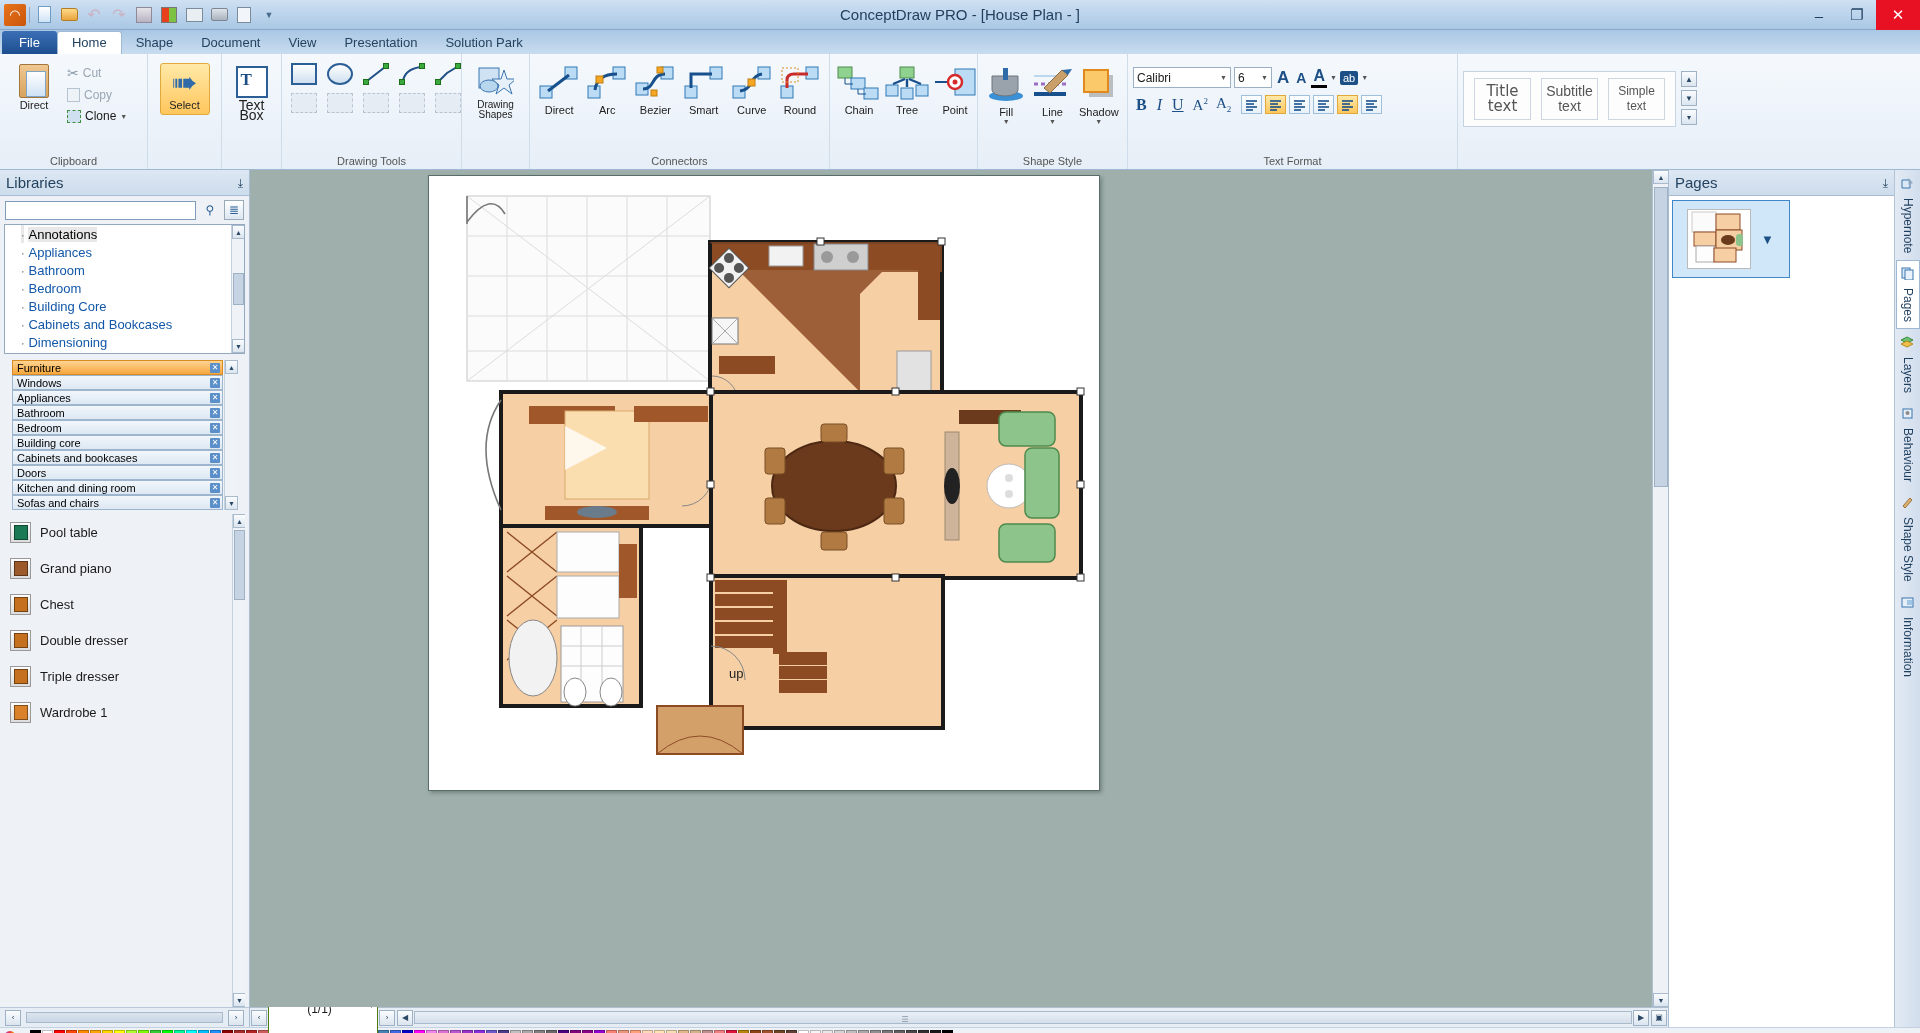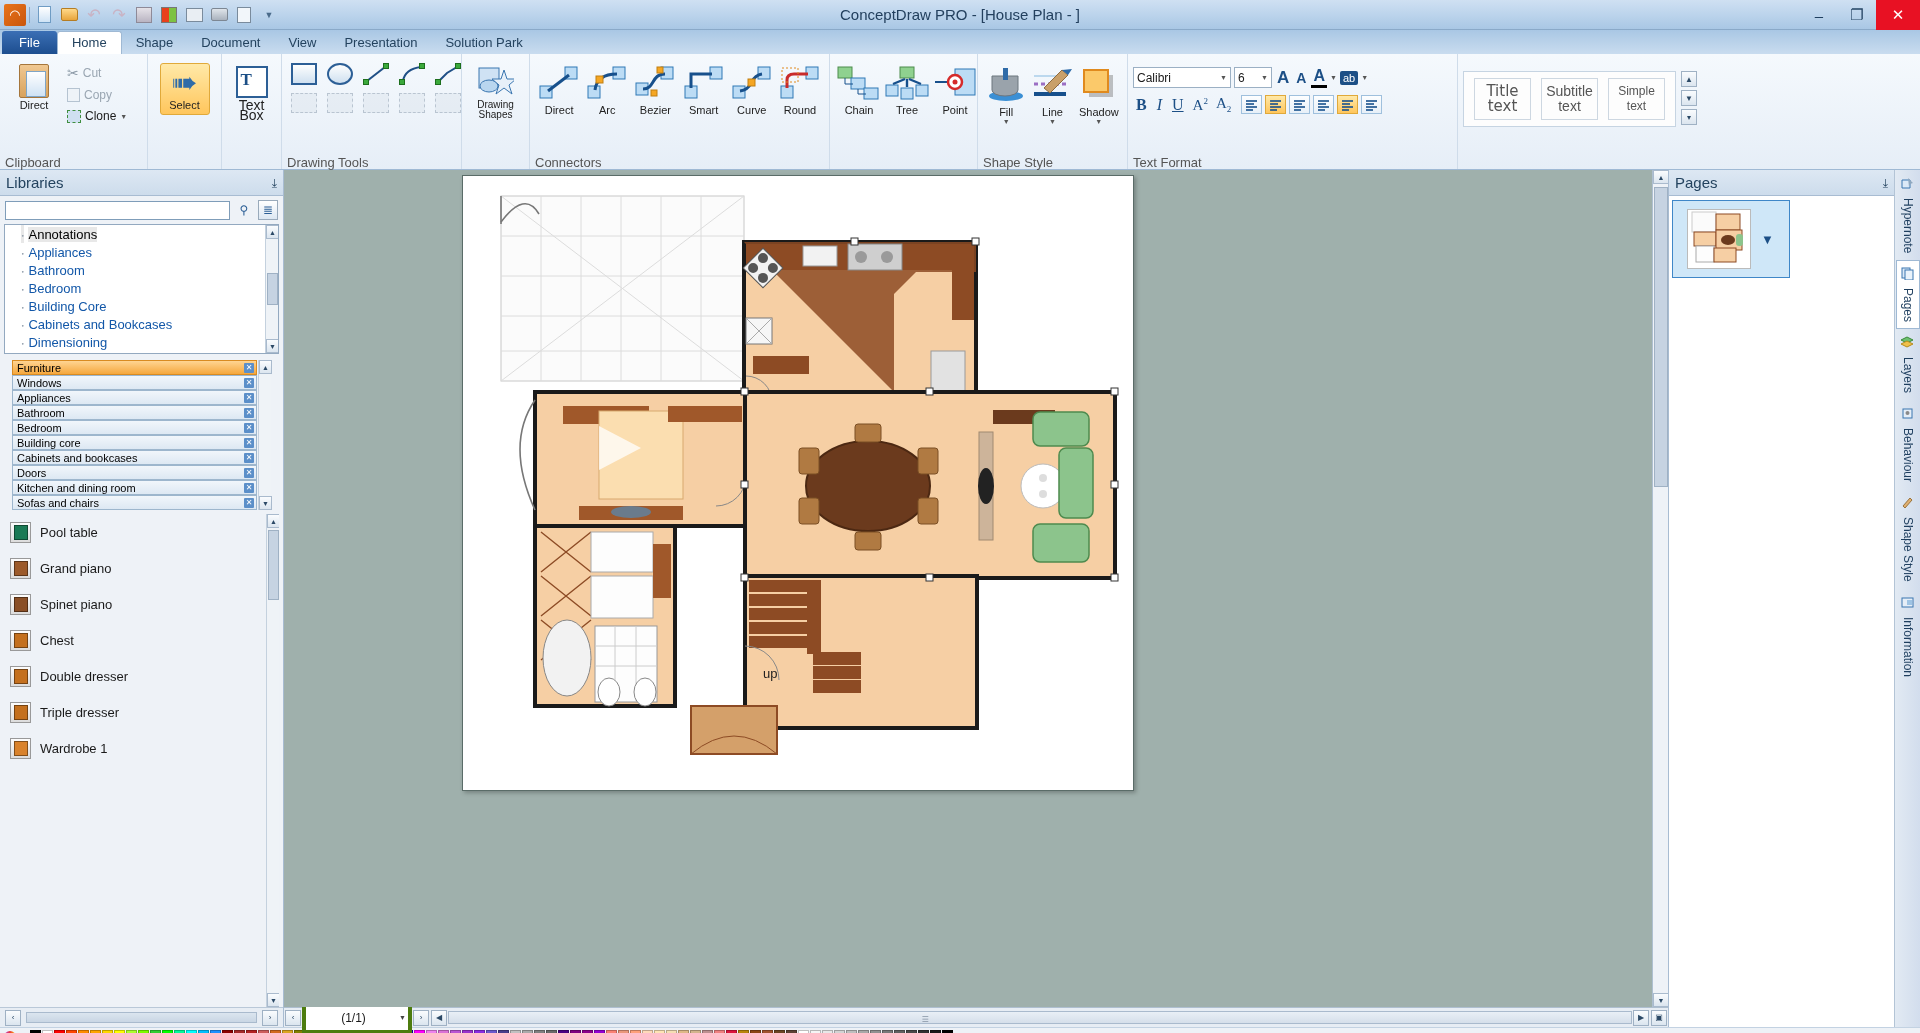--- a/index.html
+++ b/index.html
@@ -37,41 +37,41 @@
   .tab.file { background:linear-gradient(180deg,#3b6fb5,#1d4e8f); color:#fff; padding:4px 17px 4px; }
   .tab.active { background:#fff; border:1px solid #9fb9d4; border-bottom:none; }
   
   #ribbon {
     height:116px; background:linear-gradient(180deg,#f5f9fd,#e6eef7);
     border-bottom:1px solid #9fb9d4; display:flex; position:relative;
   }
   .group { height:100%; display:flex; flex-direction:column; position:relative;
            padding:3px 5px 0; border-right:1px solid #cfdcea; }
   .grow { display:flex; flex:1; align-items:flex-start; }
-  .glabel { text-align:left; font-size:13px; color:#555; padding-bottom:2px; height:14px; }
+  .glabel { text-align:center; font-size:11px; color:#555; padding-bottom:2px; height:14px; }
   .bigbtn { width:52px; display:flex; flex-direction:column; align-items:center;
             padding:3px 2px; border-radius:3px; }
   .bigbtn .cap { font-size:11px; color:#222; text-align:center; line-height:11px; margin-top:2px; }
   .smallbtn { display:flex; align-items:center; gap:4px; padding:2px 4px; border-radius:3px; font-size:12px; }
   .sel { background:linear-gradient(180deg,#ffe9a8,#ffc65c); border:1px solid #e0a93a; }
   
   .ic { position:relative; display:inline-block; }
   .ic-sq { width:26px; height:22px; background:linear-gradient(180deg,#fdfefe,#cfe0f0);
            border:2px solid #2c5f96; }
   .ic-el { width:26px; height:22px; border-radius:50%; background:linear-gradient(180deg,#fdfefe,#cfe0f0);
            border:2px solid #2c5f96; }
   .handle { width:6px; height:6px; background:#3ba93b; border:1px solid #1d6e1d; position:absolute; }
   
   #colorbar { height:18px; display:flex; align-items:center; background:#eef2f7;
               border-top:1px solid #c3d2e2; padding-left:4px; }
   .swatch { width:11px; height:13px; border:1px solid rgba(0,0,0,.25); }
   
   #main { display:flex; height:857px; }
   
-  #left { width:284px; background:#eef2f7; border-right:1px solid #a8bcd2; display:flex; flex-direction:column; }
+  #left { width:250px; background:#eef2f7; border-right:1px solid #a8bcd2; display:flex; flex-direction:column; }
   #libhead { height:26px; background:linear-gradient(180deg,#dde8f3,#cddcec);
              display:flex; align-items:center; justify-content:space-between; padding:0 6px;
              font-size:15px; color:#24435f; border-bottom:1px solid #a8bcd2; }
   #searchrow { display:flex; align-items:center; gap:4px; padding:4px 5px; }
   #searchrow input { flex:1; height:19px; border:1px solid #7f9db9; font-size:12px; padding:0 4px;
                      font-family:"Liberation Sans", sans-serif; }
   .sqbtn { width:20px; height:20px; border:1px solid #9ab; background:linear-gradient(180deg,#fff,#dce7f2);
            display:flex; align-items:center; justify-content:center; font-size:12px; color:#2c5f96; }
   #tree { height:130px; margin:0 4px; background:#fff; border:1px solid #93a9c0;
           overflow:hidden; position:relative; }
@@ -99,22 +99,22 @@
                 border-top:1px solid #b9c8d8; background:#e7edf4; padding:0 4px; }
   
   #center { flex:1; display:flex; flex-direction:column; background:#9fb0ac; position:relative; }
   #canvaswrap { flex:1; position:relative; background:#9fb0ac; overflow:hidden; }
   #sheet { position:absolute; left:178px; top:5px; width:672px; height:616px; background:#fff;
            border:1px solid #5a6c68; box-shadow:2px 2px 4px rgba(0,0,0,.25); }
   #vscroll { position:absolute; right:0; top:0; width:16px; bottom:0; background:#eef2f7; border-left:1px solid #aebfd0;}
   #hscrollrow { height:20px; display:flex; align-items:center; background:#e7edf4; border-top:1px solid #aebfd0; }
   .navbtn { width:16px; height:16px; border:1px solid #9fb1c4; background:linear-gradient(180deg,#fafcfe,#dbe5ef);
             display:flex; align-items:center; justify-content:center; font-size:8px; color:#2b4966; margin:0 1px;}
-  #pagesel { width:110px; height:33px; border:4px solid #4d7c0f; background:#fff; font-size:12px;
-             display:flex; align-items:center; justify-content:space-between; padding:0 2px; }
+  #pagesel { width:110px; height:33px; border:1px solid #4d7c0f; background:#fff; font-size:12px;
+             display:flex; justify-content:space-between; padding:0 2px; }
   
   #right { width:252px; display:flex; background:#eef2f7; border-left:1px solid #a8bcd2; }
   #pagespanel { flex:1; display:flex; flex-direction:column; }
   #pageshead { height:26px; background:linear-gradient(180deg,#dde8f3,#cddcec); display:flex;
                align-items:center; justify-content:space-between; padding:0 6px; font-size:15px;
                color:#24435f; border-bottom:1px solid #a8bcd2; }
   #pagelist { flex:1; background:#fff; position:relative; }
   #pagethumb { position:absolute; left:3px; top:4px; width:118px; height:78px;
                background:#cfe7f8; border:1px solid #3f87c8; display:flex; align-items:center; }
   #sidetabs { width:26px; background:linear-gradient(90deg,#e2eaf3,#d2dded); display:flex;
@@ -629,26 +629,20 @@
             <span class="shapeicon">
               <span style="display:block;width:14px;height:15px;background:#1b7a55;border:1px solid rgba(0,0,0,.4);"></span>
             </span>
             <span class="shapelabel">Pool table</span>
           </div>
           <div class="shaperow">
             <span class="shapeicon">
               <span style="display:block;width:14px;height:15px;background:#9c5a2a;border:1px solid rgba(0,0,0,.4);"></span>
             </span>
             <span class="shapelabel">Grand piano</span>
-          </div>
-          <div class="shaperow">
-            <span class="shapeicon">
-              <span style="display:block;width:14px;height:15px;background:#8a4f26;border:1px solid rgba(0,0,0,.4);"></span>
-            </span>
-            <span class="shapelabel">Spinet piano</span>
           </div>
           <div class="shaperow">
             <span class="shapeicon">
               <span style="display:block;width:14px;height:15px;background:#c4701e;border:1px solid rgba(0,0,0,.4);"></span>
             </span>
             <span class="shapelabel">Chest</span>
           </div>
           <div class="shaperow">
             <span class="shapeicon">
               <span style="display:block;width:14px;height:15px;background:#c4701e;border:1px solid rgba(0,0,0,.4);"></span>

